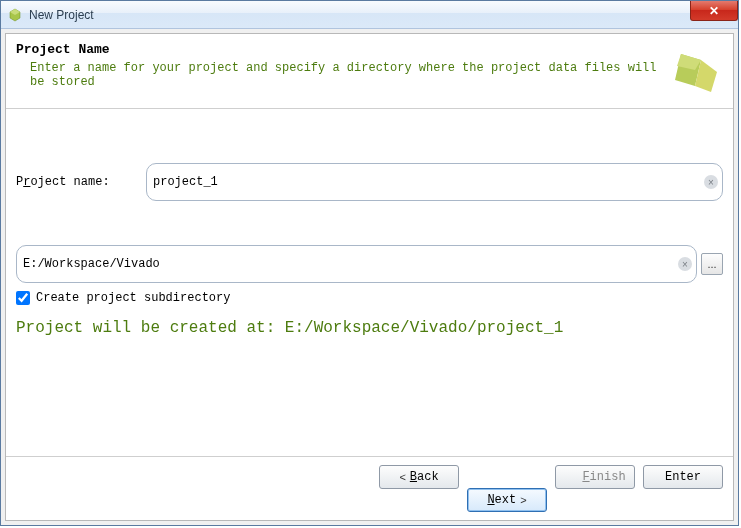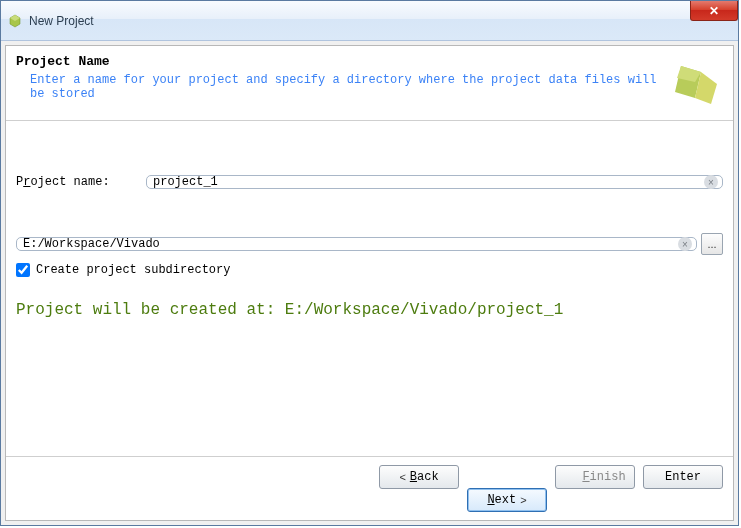--- a/index.html
+++ b/index.html
@@ -15,21 +15,21 @@
   }
   .window {
     width: 739px;
     height: 526px;
     border: 1px solid #5a7aa0;
     background: #fff;
     display: flex;
     flex-direction: column;
   }
   .titlebar {
-    height: 40px;
+    height: 28px;
     background: linear-gradient(to bottom, #f8fbfe 0%, #e8f0fa 45%, #d7e6f7 46%, #dbe9f8 100%);
     border-bottom: 1px solid #b0c4de;
     display: flex;
     align-items: center;
     padding: 0 0 0 6px;
     position: relative;
   }
   .titlebar .app-icon {
     width: 16px; height: 16px;
     margin-right: 6px;
@@ -83,21 +83,21 @@
   .banner-title {
     font-family: "SimSun", "Courier New", monospace;
     font-weight: bold;
     font-size: 13px;
     color:#000;
     margin-bottom: 4px;
   }
   .banner-desc {
     font-family: "SimSun", "Courier New", monospace;
     font-size: 12px;
-    color:#3b82f6;
+    color:#4d7c0f;
     padding-left: 14px;
   }
   .banner-icon {
     width: 56px; height: 56px;
     margin-left: 8px;
   }
   .separator {
     height:1px;
     background:#cfcfcf;
     margin: 0;
@@ -121,23 +121,23 @@
   }
   .form-label .ul { text-decoration: underline; }
   .text-input-wrap {
     flex:1;
     position:relative;
     display:flex;
     align-items:center;
   }
   .text-input {
     flex:1;
-    height: 14px;
+    height: 38px;
     border:1px solid #a9b7c8;
-    border-radius: 5px;
+    border-radius: 10px;
     padding: 2px 22px 2px 6px;
     font-family: "SimSun", "Courier New", monospace;
     font-size: 12px;
     background:#fff;
     outline:none;
   }
   .clear-x {
     position:absolute;
     right:5px;
     top:50%;
@@ -159,21 +159,21 @@
     background: linear-gradient(to bottom,#fdfdfd,#e6e6e6);
     display:flex; align-items:center; justify-content:center;
     font-family: Arial, sans-serif;
     font-size:11px;
     cursor:pointer;
     color:#333;
   }
   .check-row {
     display:flex;
     align-items:center;
-    margin: 6px 0 24px 0;
+    margin: 6px 0 14px 0;
   }
   .check-row input[type=checkbox] {
     width:14px; height:14px;
     margin: 0 6px 0 0;
   }
   .info-line {
     font-family:"SimSun","Courier New",monospace;
     font-size:16px;
     color:#4d7c0f;
   }

